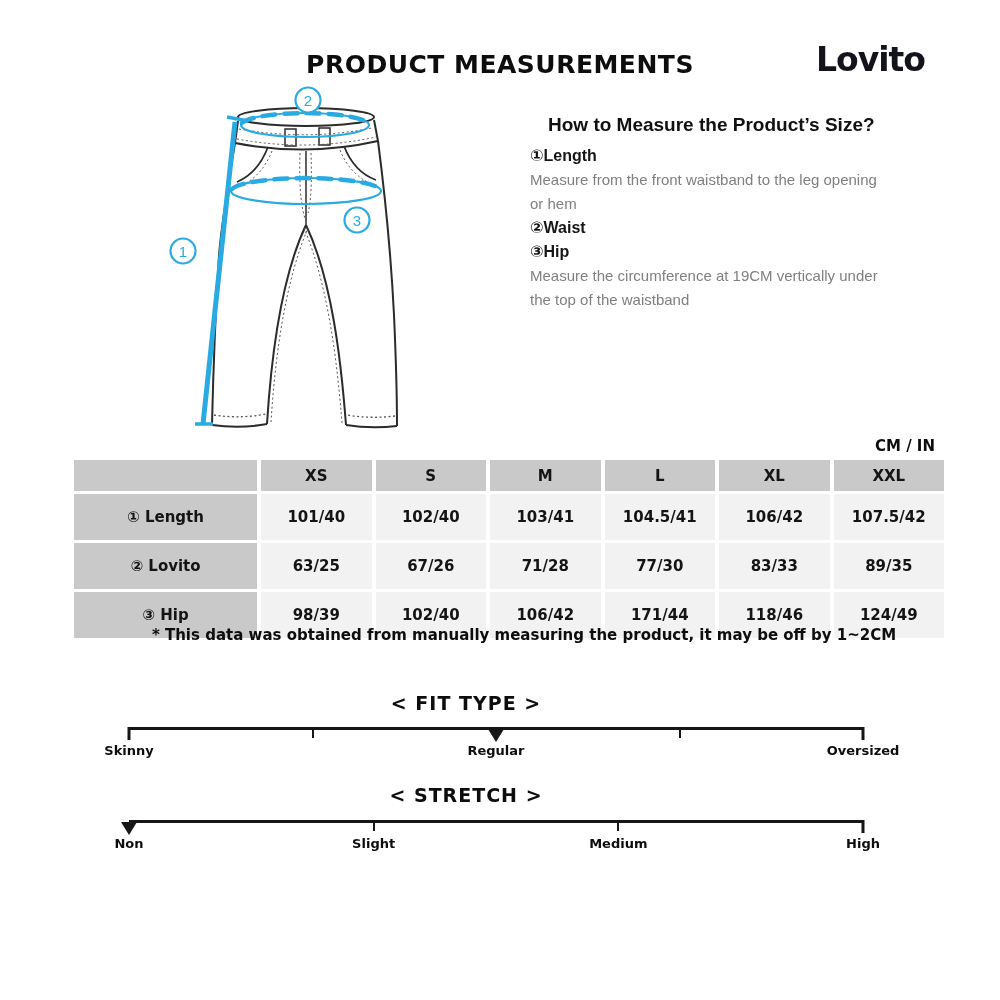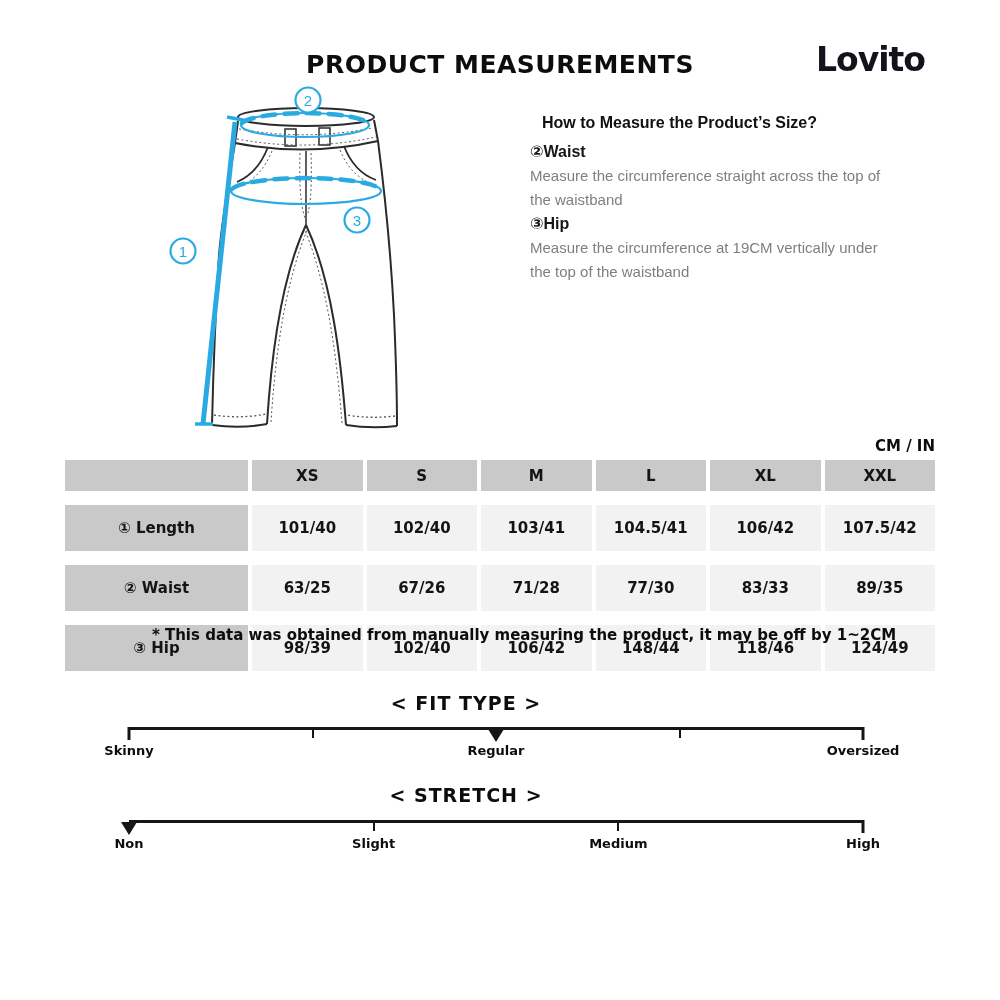--- a/index.html
+++ b/index.html
@@ -12,29 +12,29 @@
          font-size:25px;font-weight:800;letter-spacing:.5px;color:#0d0d0d;}
   .brand{position:absolute;right:75px;top:40px;font-family:"DejaVu Sans",sans-serif;
          font-size:33px;font-weight:800;letter-spacing:-1px;color:#13131c;}
 
   
   .pants-svg{position:absolute;left:150px;top:85px;width:320px;height:360px;}
   .pants-svg text{font-family:"Liberation Sans","DejaVu Sans",sans-serif;font-size:15px;}
 
   
   .howto{position:absolute;left:530px;top:114px;width:356px;}
-  .howto h2{margin:0 0 8px 12px;font-size:16px;font-weight:700;color:#111;}
+  .howto h2{margin:0 0 8px 18px;font-size:19px;font-weight:700;color:#111;}
   .hlabel{font-size:16px;font-weight:700;line-height:24px;color:#161616;}
   .hdesc{font-size:15px;font-weight:400;line-height:24px;color:#7f7f7f;}
 
   
   .unit{position:absolute;right:65px;top:437px;font-family:"DejaVu Sans",sans-serif;
         font-size:15px;font-weight:700;color:#0d0d0d;}
-  .size-table{position:absolute;left:65px;top:460px;width:870px;display:grid;
-        grid-template-columns:183px repeat(6,1fr);gap:14px 4px;
+  .size-table{position:absolute;left:74px;top:460px;width:870px;display:grid;
+        grid-template-columns:183px repeat(6,1fr);gap:3px 4px;
         font-family:"DejaVu Sans","Liberation Sans",sans-serif;font-size:15px;font-weight:700;}
   .size-table .cell{height:46px;display:flex;align-items:center;justify-content:center;color:#141414;}
   .size-table .hcell{height:31px;background:#c9c9c9;}
   .size-table .lcell{background:#c9c9c9;}
   .size-table .dcell{background:#f2f2f2;}
 
   .disclaimer{position:absolute;left:0;top:626px;width:1000px;text-align:center;
         font-family:"DejaVu Sans",sans-serif;font-size:15px;font-weight:700;color:#0d0d0d;margin-left:24px;}
 
   
@@ -107,22 +107,25 @@
     <g fill="#29ABE2" stroke="none" text-anchor="middle">
       <text x="33" y="171.5">1</text>
       <text x="158" y="20.5">2</text>
       <text x="207" y="140.5">3</text>
     </g>
   </svg>
 
   <div class="howto">
     <h2>How to Measure the Product’s Size?</h2>
     <div>
+      <div class="hlabel">①Length</div>
+      <div class="hdesc">Measure from the front waistband to the leg opening or hem</div>
+    </div>
+    <div>
       <div class="hlabel">②Waist</div>
-      <div class="hdesc">Measure the circumference straight across the top of the waistband</div>
     </div>
     <div>
       <div class="hlabel">③Hip</div>
       <div class="hdesc">Measure the circumference at 19CM vertically under the top of the waistband</div>
     </div>
   </div>
 
   <div class="unit">CM / IN</div>
 
   <div class="size-table">
@@ -135,33 +138,33 @@
     <div class="cell hcell">XXL</div>
 
     <div class="cell lcell">① Length</div>
     <div class="cell dcell">101/40</div>
     <div class="cell dcell">102/40</div>
     <div class="cell dcell">103/41</div>
     <div class="cell dcell">104.5/41</div>
     <div class="cell dcell">106/42</div>
     <div class="cell dcell">107.5/42</div>
 
-    <div class="cell lcell">② Waist</div>
+    <div class="cell lcell">② Lovito</div>
     <div class="cell dcell">63/25</div>
     <div class="cell dcell">67/26</div>
     <div class="cell dcell">71/28</div>
     <div class="cell dcell">77/30</div>
     <div class="cell dcell">83/33</div>
     <div class="cell dcell">89/35</div>
 
     <div class="cell lcell">③ Hip</div>
     <div class="cell dcell">98/39</div>
     <div class="cell dcell">102/40</div>
     <div class="cell dcell">106/42</div>
-    <div class="cell dcell">148/44</div>
+    <div class="cell dcell">171/44</div>
     <div class="cell dcell">118/46</div>
     <div class="cell dcell">124/49</div>
   </div>
 
   <div class="disclaimer">* This data was obtained from manually measuring the product, it may be off by 1~2CM</div>
 
   <div class="scale-title" style="top:692px">&lt; FIT TYPE &gt;</div>
   <div class="scale" style="top:727px">
     <div class="s-line"></div>
     <div class="tick end" style="left:0%"></div>

